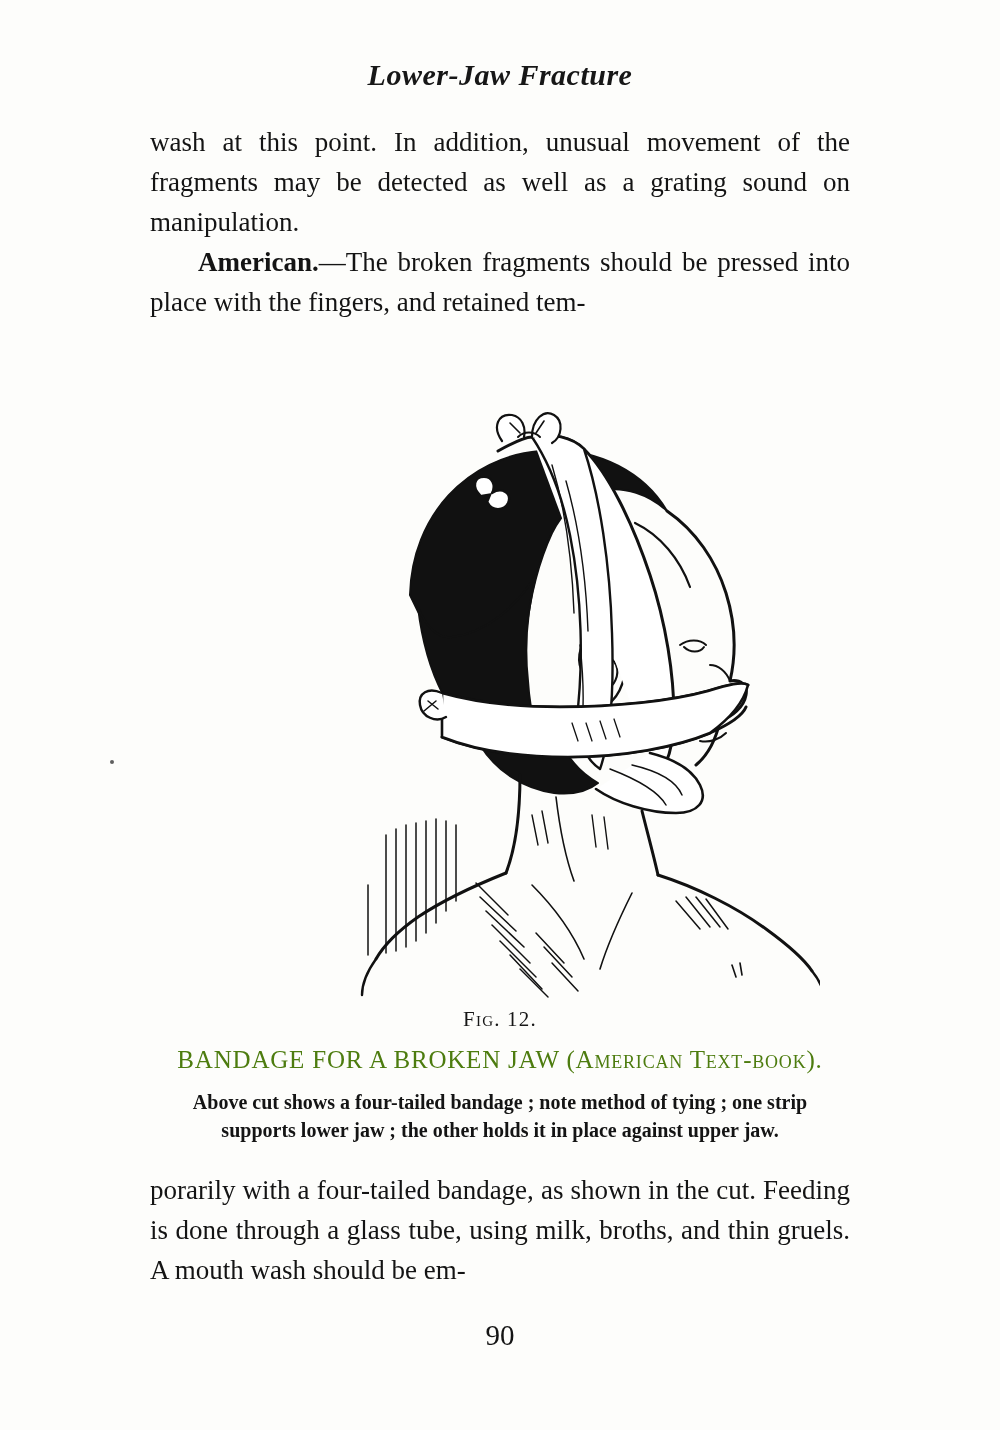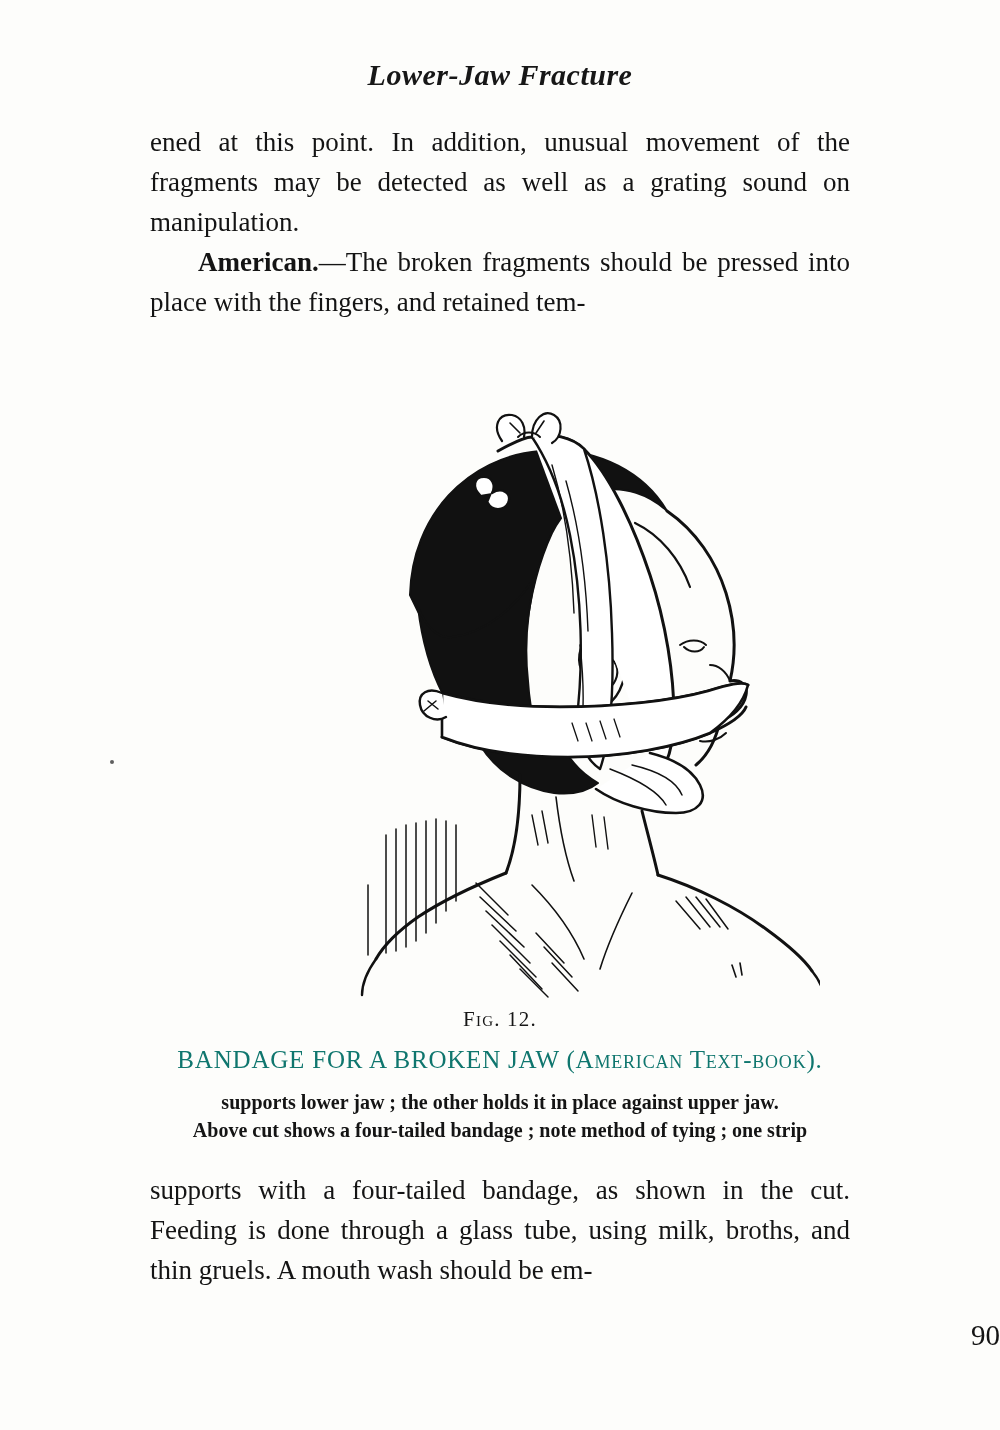--- a/index.html
+++ b/index.html
@@ -85,21 +85,21 @@
     letter-spacing: 1.2px;
     font-variant: small-caps;
     color: #161616;
     font-family: Liberation Serif, serif;
   }
   .fig-caption {
     margin-top: 14px;
     text-align: center;
     font-size: 25px;
     letter-spacing: 0.8px;
-    color: #0f766e;
+    color: #4d7c0f;
   }
   .fig-caption .smallcaps {
     font-variant: small-caps;
     font-size: 25px;
   }
   .fig-note {
     margin: 14px auto 0 auto;
     width: 760px;
     text-align: center;
     font-size: 20px;
@@ -107,21 +107,21 @@
     font-weight: bold;
     color: #141414;
   }
 
   
   .folio {
     position: absolute;
     bottom: 78px;
     left: 0;
     width: 100%;
-    text-align: right;
+    text-align: center;
     font-size: 29px;
     color: #141414;
   }
 
   
   .speck {
     position: absolute;
     width: 4px;
     height: 4px;
     border-radius: 50%;
@@ -130,21 +130,21 @@
   }
 </style>
 </head>
 <body>
 
 <div class="page">
 
   <div class="running-head">Lower-Jaw Fracture</div>
 
   <div class="text-block" id="para-top">
-    <p>ened at this point.   In addition, unusual movement of the fragments may be detected as well as a grating sound on manipulation.</p>
+    <p>wash at this point.   In addition, unusual movement of the fragments may be detected as well as a grating sound on manipulation.</p>
     <p class="indent"><span class="bold-lead">American.</span><span>—The broken fragments should be pressed into place with the fingers, and retained tem-</span></p>
   </div>
 
   <div class="figure">
 
     <div class="figure-art">
       <svg viewBox="0 0 640 660" xmlns="http://www.w3.org/2000/svg" aria-hidden="true">
         <g fill="none" stroke="#111111" stroke-width="2.6" stroke-linecap="round" stroke-linejoin="round">
 
           <path d="M230 250
@@ -314,25 +314,25 @@
     </div>
 
     <div class="fig-number">Fig. 12.</div>
 
     <div class="fig-caption">
       <span>BANDAGE FOR A BROKEN JAW</span>
       <span class="smallcaps">(American Text-book).</span>
     </div>
 
     <div class="fig-note">
+      <div>Above cut shows a four-tailed bandage ; note method of tying ; one strip</div>
       <div>supports lower jaw ; the other holds it in place against upper jaw.</div>
-      <div>Above cut shows a four-tailed bandage ; note method of tying ; one strip</div>
     </div>
   </div>
 
   <div class="text-block" id="para-bottom">
-    <p>supports with a four-tailed bandage, as shown in the cut.   Feeding is done through a glass tube, using milk, broths, and thin gruels.   A mouth wash should be em-</p>
+    <p>porarily with a four-tailed bandage, as shown in the cut.   Feeding is done through a glass tube, using milk, broths, and thin gruels.   A mouth wash should be em-</p>
   </div>
 
   <div class="folio">90</div>
 
   <div class="speck" style="left:110px; top:760px;"></div>
 </div>
 
 </body></html>

